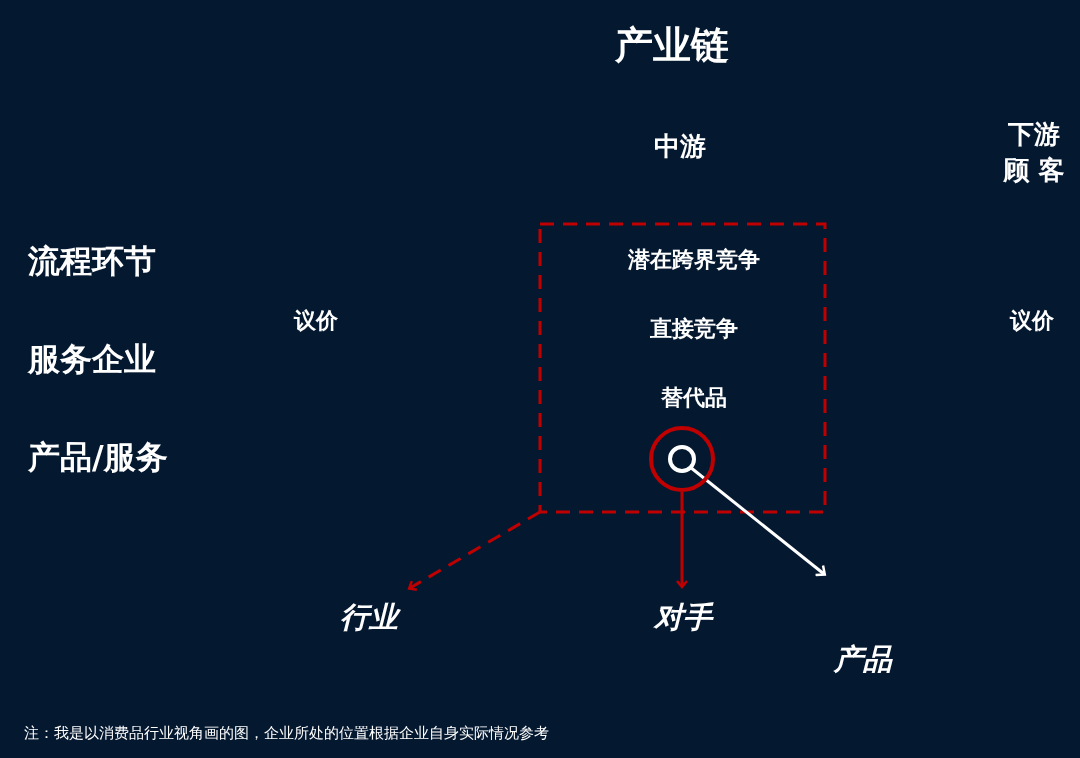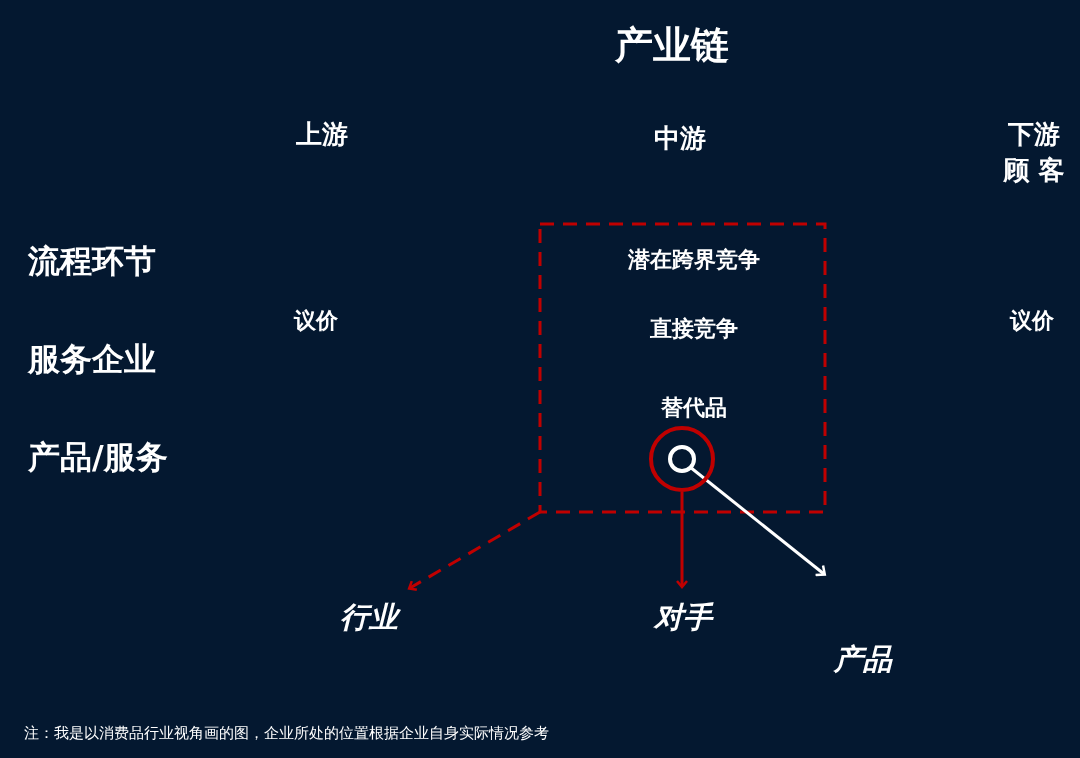--- a/index.html
+++ b/index.html
@@ -19,40 +19,39 @@
   .axis-label { font-size: 29px; font-style: italic; }
   .note { font-size: 15px; left: 24px; top: 724px; font-weight: normal; }
   svg.overlay { position: absolute; left: 0; top: 0; }
 </style>
 </head>
 <body>
 
 <div class="abs title" style="left:0;width:1344px;">产业链</div>
 
 <div class="abs col-head" style="left:262px;width:120px;top:116px;">
-  <div>上游</div>
 </div>
-<div class="abs col-head" style="left:620px;width:120px;top:120px;">
+<div class="abs col-head" style="left:620px;width:120px;top:128px;">
   <div>中游</div>
 </div>
 <div class="abs col-head" style="left:974px;width:120px;top:116px;">
   <div>下游</div>
   <div>顾 客</div>
 </div>
 
 <div class="abs row-label" style="top:240px;">流程环节</div>
 <div class="abs row-label" style="top:338px;">服务企业</div>
 <div class="abs row-label" style="top:436px;">产品/服务</div>
 
 <div class="abs cell" style="left:294px;top:306px;">议价</div>
 <div class="abs cell" style="left:1010px;top:306px;">议价</div>
 
 <div class="abs box-item" style="top:245px;">潜在跨界竞争</div>
 <div class="abs box-item" style="top:314px;">直接竞争</div>
-<div class="abs box-item" style="top:393px;">替代品</div>
+<div class="abs box-item" style="top:383px;">替代品</div>
 
 <svg class="overlay" width="1080" height="758">
   <defs>
     <marker id="arrRed" markerWidth="12" markerHeight="12" refX="6" refY="6" orient="auto" markerUnits="userSpaceOnUse">
       <path d="M1,1 L7,6 L1,11" fill="none" stroke="#c00000" stroke-width="2.5"></path>
     </marker>
     <marker id="arrWhite" markerWidth="14" markerHeight="14" refX="7" refY="7" orient="auto" markerUnits="userSpaceOnUse">
       <path d="M1,1 L8,7 L1,13" fill="none" stroke="#ffffff" stroke-width="2.5"></path>
     </marker>
   </defs>

